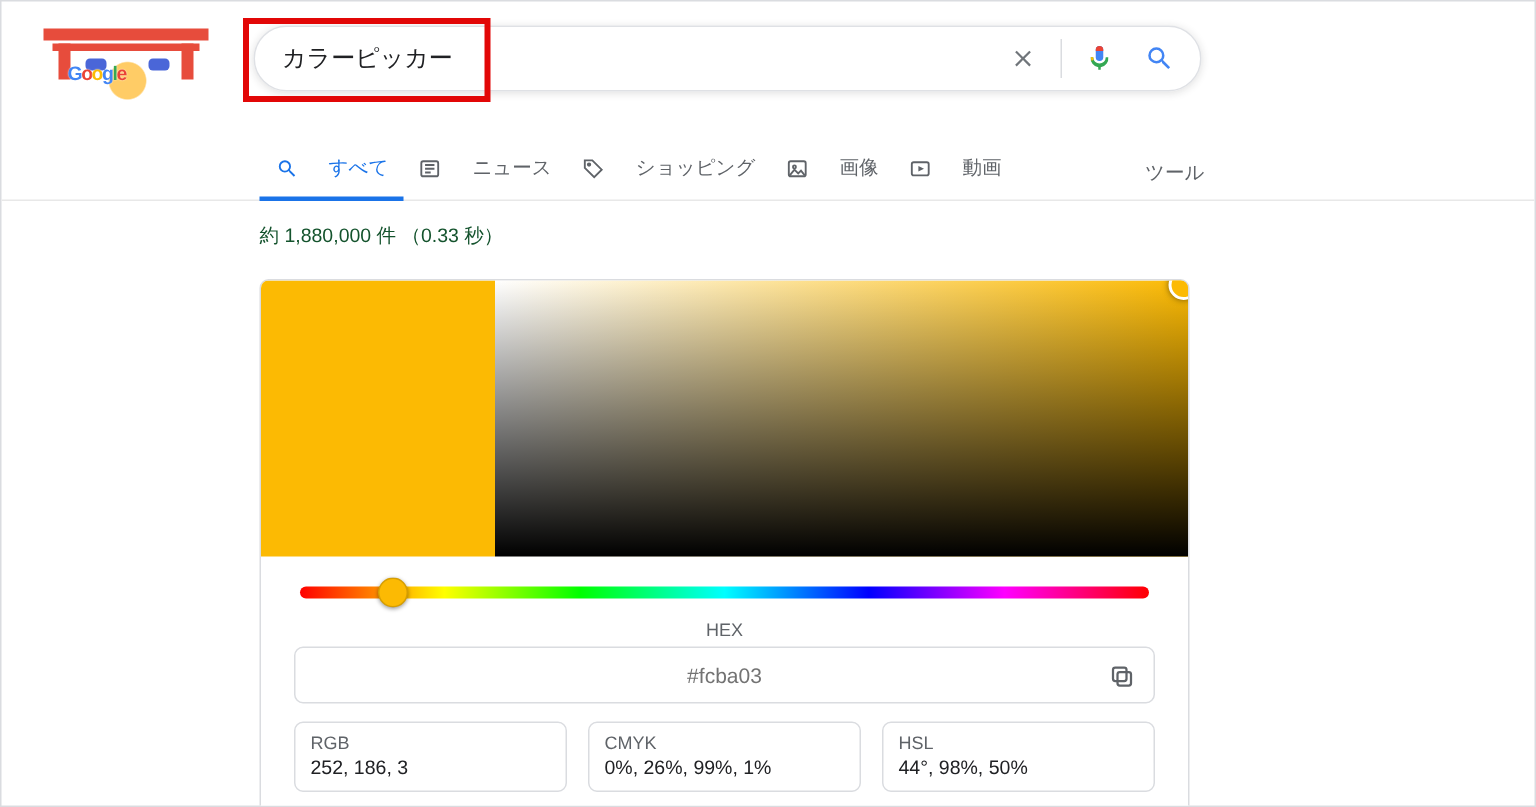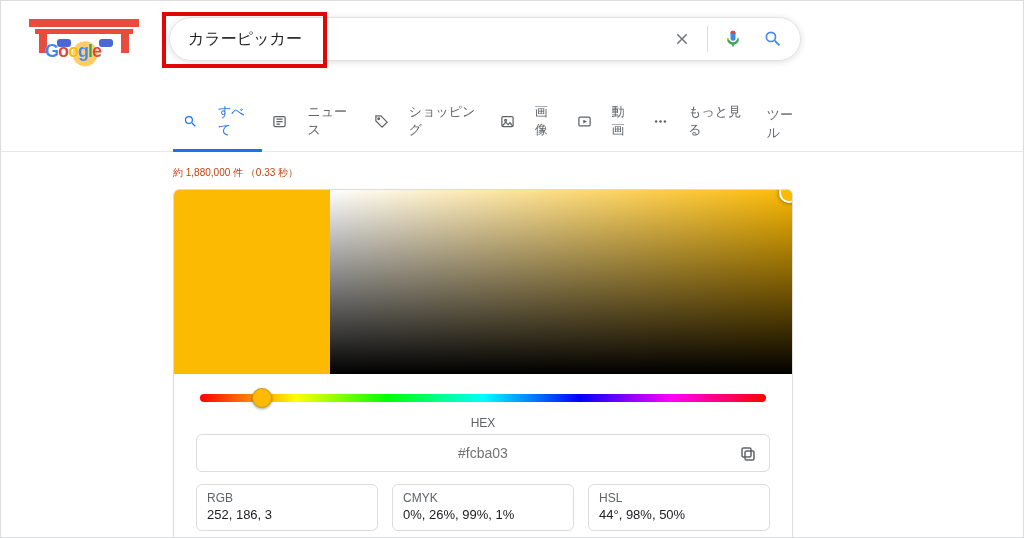--- a/index.html
+++ b/index.html
@@ -33,21 +33,21 @@
   .torii-top2 { position:absolute; top:10px; left:6px; width:98px; height:5px; background:#e74c3c; }
   .torii-pL { position:absolute; top:10px; left:10px; width:8px; height:24px; background:#e74c3c; }
   .torii-pR { position:absolute; top:10px; right:10px; width:8px; height:24px; background:#e74c3c; }
   .doodle-char {
     position:absolute; left:34px; top:18px; width:44px; height:40px;
     background: radial-gradient(circle at 50% 42%, #ffcc66 0 12px, transparent 13px);
   }
   .doodle-char::before { content:""; position:absolute; left:-6px; top:2px; width:14px; height:8px; background:#4a66d8; border-radius:3px; }
   .doodle-char::after  { content:""; position:absolute; right:-6px; top:2px; width:14px; height:8px; background:#4a66d8; border-radius:3px; }
   .doodle-text {
-    position:absolute; top:22px; left:16px; font-weight:800; font-size:18px;
+    position:absolute; top:22px; left:16px; font-weight:800; font-size:13px;
     letter-spacing:-1px; text-shadow:0 0 1px #fff;
   }
   .lg-b{color:#4285F4}.lg-r{color:#EA4335}.lg-y{color:#FBBC05}.lg-g{color:#34A853}
 
   .search-area { flex-grow: 1; max-width: 632px; }
   .search-box {
     display: flex;
     align-items: center;
     height: 44px;
     border: 1px solid #dfe1e5;
@@ -74,21 +74,21 @@
     color:#5f6368; font-size:13px;
   }
   .tab { display:flex; align-items:center; gap:20px; padding:8px 10px 10px; cursor:pointer; border-bottom:3px solid transparent;font-family:Liberation Mono, monospace; }
   .tab.active { color:#1a73e8; border-bottom-color:#1a73e8; }
   .tab-ico { width:16px; height:16px; display:inline-flex; align-items:center; justify-content:center; }
   .tabs-spacer { flex:1; }
   .tools { padding:8px 10px; cursor:pointer; }
 
   .hr { height:1px; background:#e8e8e8; margin-top:-1px; }
 
-  .result-stats { margin: 14px 0 9px 172px; color:#c2410c; font-size:10px; }
+  .result-stats { margin: 14px 0 20px 172px; color:#14532d; font-size:13px; }
 
   .picker-card {
     margin: 6px 0 0 172px;
     width: 620px;
     border:1px solid #dadce0;
     border-radius:6px;
     overflow:hidden;
     background:#fff;
   }
   .picker-top { display:flex; height:184px; position:relative; }
@@ -222,30 +222,20 @@
   </div>
   <div class="tab">
     <span class="tab-ico">
       <svg width="15" height="15" viewBox="0 0 24 24" fill="none" stroke="#5f6368" stroke-width="2">
           <rect x="3" y="5" width="18" height="14" rx="2"></rect>
           <path d="m10 9 6 3-6 3z" fill="#5f6368" stroke="none"></path>
         </svg>
     </span>
     <span>動画</span>
   </div>
-  <div class="tab">
-    <span class="tab-ico">
-      <svg width="15" height="15" viewBox="0 0 24 24">
-          <circle cx="5" cy="12" r="2" fill="#5f6368"></circle>
-          <circle cx="12" cy="12" r="2" fill="#5f6368"></circle>
-          <circle cx="19" cy="12" r="2" fill="#5f6368"></circle>
-        </svg>
-    </span>
-    <span>もっと見る</span>
-  </div>
   <div class="tabs-spacer"></div>
   <div class="tools">
     <span>ツール</span>
   </div>
 </div>
 <div class="hr"></div>
 
 <div class="result-stats">約 1,880,000 件 （0.33 秒）</div>
 
 <div class="picker-card">

